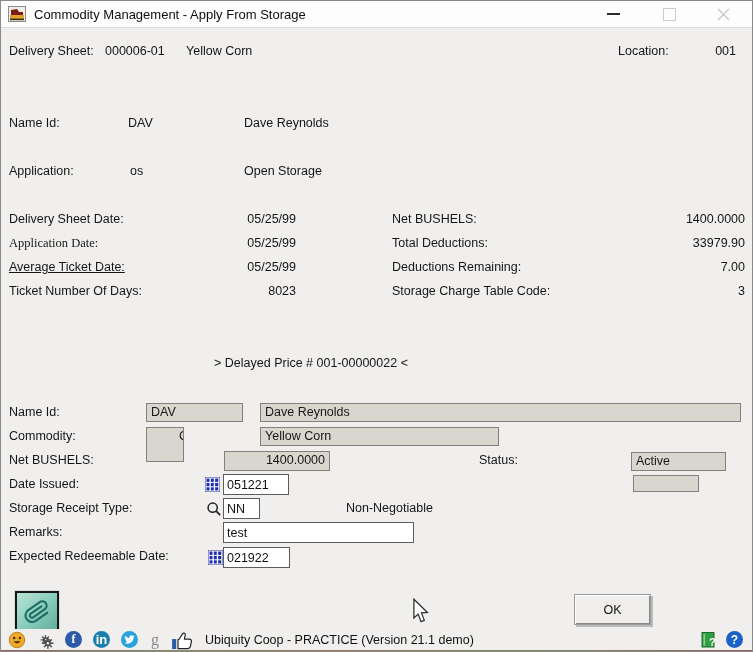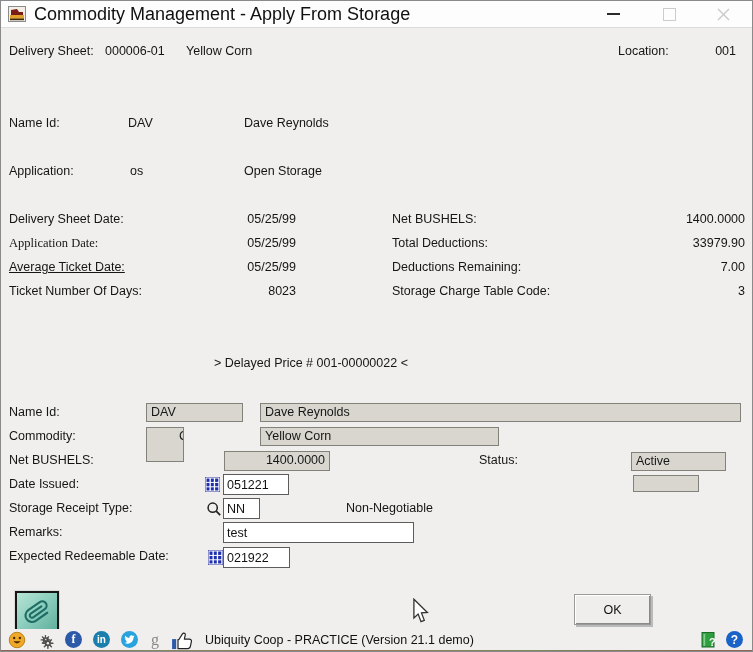--- a/index.html
+++ b/index.html
@@ -6,21 +6,21 @@
   .screen{
     position:relative;width:753px;height:652px;background:#f0efee;
     font-family:"Liberation Sans",sans-serif;color:#161616;overflow:hidden;
     border:1px solid #8a8a8a;box-sizing:border-box;
   }
   .titlebar{
     position:absolute;left:0;top:0;width:100%;height:27px;background:#fdfdfd;
     border-bottom:1px solid #dcdcdc;display:flex;align-items:center;box-sizing:border-box;
   }
   .titlebar .app-icon{margin-left:7px;display:inline-flex;}
-  .titlebar .title{margin-left:8px;font-size:18px;color:#101010;white-space:nowrap;}
+  .titlebar .title{margin-left:8px;font-size:13px;color:#101010;white-space:nowrap;}
   .winctl{position:absolute;top:0;width:44px;height:26px;display:flex;align-items:center;justify-content:center;cursor:default;}
   .lbl{position:absolute;font-size:12.5px;white-space:nowrap;color:#151515;line-height:15px;}
   .vr{text-align:right;}
   .box-gray{
     position:absolute;background:#d9d6cf;border:1px solid #82827b;box-sizing:border-box;
     font-size:12.5px;padding:1px 4px 0 4px;white-space:nowrap;overflow:hidden;
   }
   .box-white{
     position:absolute;background:#ffffff;border:1px solid #5c5c5c;box-sizing:border-box;
     font-size:12.5px;padding:1px 3px;font-family:"Liberation Sans",sans-serif;color:#111;
@@ -217,21 +217,21 @@
             <rect x="8.75" y="0" width="2.5" height="20" rx="1" transform="rotate(135 10 10)"></rect>
             <circle cx="10" cy="10" r="5.4"></circle>
               <circle cx="10" cy="10" r="2.2" fill="#f0efee"></circle>
           </g>
         </g>
       </svg>
     </span>
     <span class="sb-circle" style="margin-left:10px;background:#2c59a8;font-size:12px;font-family:'Liberation Serif',serif;">
         <span>f</span>
       </span>
-    <span class="sb-circle" style="margin-left:11px;background:#1b7fae;font-size:10px;">
+    <span class="sb-circle" style="margin-left:11px;background:#1b7fae;font-size:13px;">
         <span>in</span>
       </span>
     <span class="sb-circle" style="margin-left:11px;background:#29a3dd;">
       <svg width="11" height="11" viewBox="0 0 24 24">
         <path fill="#ffffff" d="M23 5.1c-.8.4-1.7.6-2.6.8a4.5 4.5 0 0 0 2-2.5c-.9.5-1.9.9-2.9 1.1a4.5 4.5 0 0 0-7.8 3.1c0 .4 0 .7.1 1-3.8-.2-7.1-2-9.3-4.8A4.5 4.5 0 0 0 3.9 10 4.4 4.4 0 0 1 1.9 9.4v.1c0 2.2 1.6 4 3.6 4.4-.4.1-.8.2-1.2.2-.3 0-.6 0-.8-.1a4.5 4.5 0 0 0 4.2 3.1A9 9 0 0 1 1 19a12.7 12.7 0 0 0 6.9 2c8.3 0 12.8-6.9 12.8-12.8v-.6c.9-.6 1.6-1.4 2.3-2.5z"></path>
       </svg>
     </span>
     <span class="sb-icon" style="margin-left:13px;font-family:'Liberation Serif',serif;font-size:16px;color:#8a8a8a;">
         <span>g</span>
       </span>

